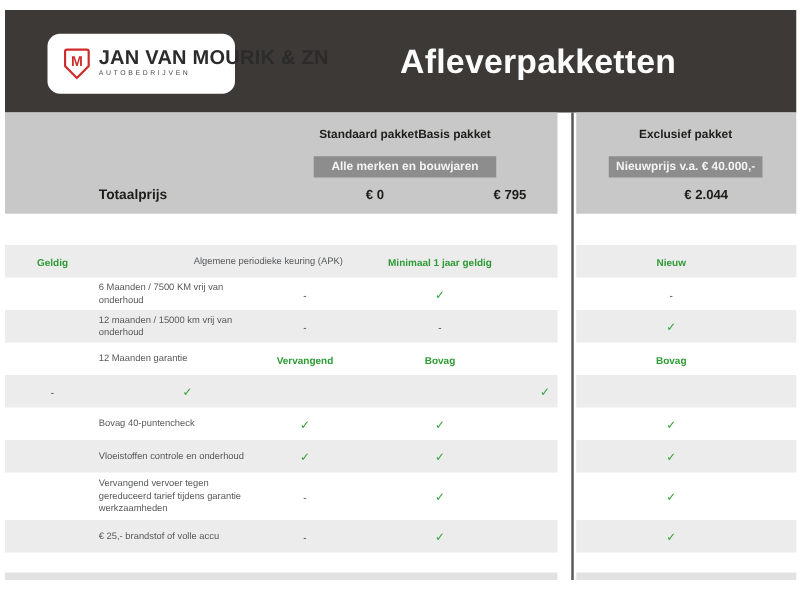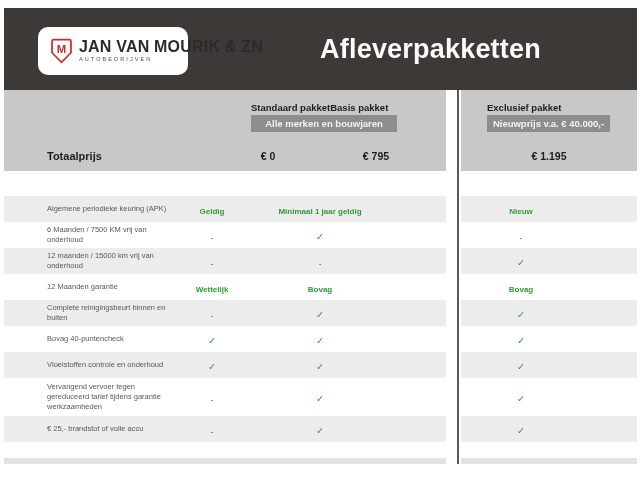--- a/index.html
+++ b/index.html
@@ -22,29 +22,29 @@
   
   .band{position:absolute;left:4px;top:90px;width:633px;height:81px;}
   .band-seg{position:absolute;top:0;bottom:0;}
   .seg-left{left:0;width:442px;}
   .seg-right{left:457px;right:0;}
   .band .band-seg{background:#c8c8c8;}
 
   .pkg-group{position:absolute;top:12px;}
   .pkg-group-left{left:247px;width:146px;}
   .pkg-group-right{left:483px;width:123px;}
-  .pkg-names{display:flex;justify-content:flex-start;font-weight:bold;font-size:9.5px;
+  .pkg-names{display:flex;justify-content:center;font-weight:bold;font-size:9.5px;
              color:#1d1d1b;white-space:nowrap;}
   .pkg-names.single{}
-  .pkg-badge{margin-top:2px;height:17px;background:#8d8d8d;color:#f4f4f4;font-weight:bold;
+  .pkg-badge{margin-top:12px;height:17px;background:#8d8d8d;color:#f4f4f4;font-weight:bold;
              font-size:9.5px;display:flex;align-items:center;justify-content:center;white-space:nowrap;text-align:right;}
 
   
   .grid-row{display:flex;align-items:center;}
-  .c-label{width:226px;padding-left:43px;box-sizing:border-box;}
+  .c-label{width:226px;padding-left:43px;box-sizing:border-box;margin-left:32px;}
   .c-v1{width:76px;text-align:center;}
   .c-v2{width:140px;text-align:center;}
   .c-gutter{width:15px;}
   .c-v3{flex:1;text-align:center;}
 
   .totals-row{position:absolute;left:0;right:0;bottom:4px;height:22px;}
   .totals-label{font-weight:bold;font-size:11px;color:#1d1d1b;}
   .totals-val{font-weight:bold;font-size:10.5px;color:#1d1d1b;}
 
   
@@ -102,29 +102,29 @@
         <span>Exclusief pakket</span>
       </div>
       <div class="pkg-badge">Nieuwprijs v.a. € 40.000,-</div>
     </div>
 
     <div class="totals-row grid-row">
       <div class="cell c-label totals-label">Totaalprijs</div>
       <div class="cell c-v1 totals-val">€ 0</div>
       <div class="cell c-v2 totals-val">€ 795</div>
       <div class="cell c-gutter"></div>
-      <div class="cell c-v3 totals-val">€ 1.195</div>
+      <div class="cell c-v3 totals-val">€ 2.044</div>
     </div>
   </section>
 
   <section class="features">
 
     <div class="row striped grid-row">
+      <div class="cell c-v1"><span class="val" data-kind="text">Geldig</span></div>
       <div class="cell c-label feat-label">Algemene periodieke keuring (APK)</div>
-      <div class="cell c-v1"><span class="val" data-kind="text">Geldig</span></div>
       <div class="cell c-v2"><span class="val" data-kind="text">Minimaal 1 jaar geldig</span></div>
       <div class="cell c-gutter"></div>
       <div class="cell c-v3"><span class="val" data-kind="text">Nieuw</span></div>
     </div>
 
     <div class="row grid-row">
       <div class="cell c-label feat-label">6 Maanden / 7500 KM vrij van onderhoud</div>
       <div class="cell c-v1"><span class="val" data-kind="dash">-</span></div>
       <div class="cell c-v2"><span class="val" data-kind="check">✓</span></div>
       <div class="cell c-gutter"></div>
@@ -134,28 +134,27 @@
     <div class="row striped grid-row">
       <div class="cell c-label feat-label">12 maanden / 15000 km vrij van onderhoud</div>
       <div class="cell c-v1"><span class="val" data-kind="dash">-</span></div>
       <div class="cell c-v2"><span class="val" data-kind="dash">-</span></div>
       <div class="cell c-gutter"></div>
       <div class="cell c-v3"><span class="val" data-kind="check">✓</span></div>
     </div>
 
     <div class="row grid-row">
       <div class="cell c-label feat-label">12 Maanden  garantie</div>
-      <div class="cell c-v1"><span class="val" data-kind="text">Wettelijk</span></div>
+      <div class="cell c-v1"><span class="val" data-kind="text">Vervangend</span></div>
       <div class="cell c-v2"><span class="val" data-kind="text">Bovag</span></div>
       <div class="cell c-gutter"></div>
       <div class="cell c-v3"><span class="val" data-kind="text">Bovag</span></div>
     </div>
 
     <div class="row striped grid-row">
-      <div class="cell c-label feat-label">Complete reinigingsbeurt binnen en buiten</div>
       <div class="cell c-v1"><span class="val" data-kind="dash">-</span></div>
       <div class="cell c-v2"><span class="val" data-kind="check">✓</span></div>
       <div class="cell c-gutter"></div>
       <div class="cell c-v3"><span class="val" data-kind="check">✓</span></div>
     </div>
 
     <div class="row grid-row">
       <div class="cell c-label feat-label">Bovag 40-puntencheck</div>
       <div class="cell c-v1"><span class="val" data-kind="check">✓</span></div>
       <div class="cell c-v2"><span class="val" data-kind="check">✓</span></div>

